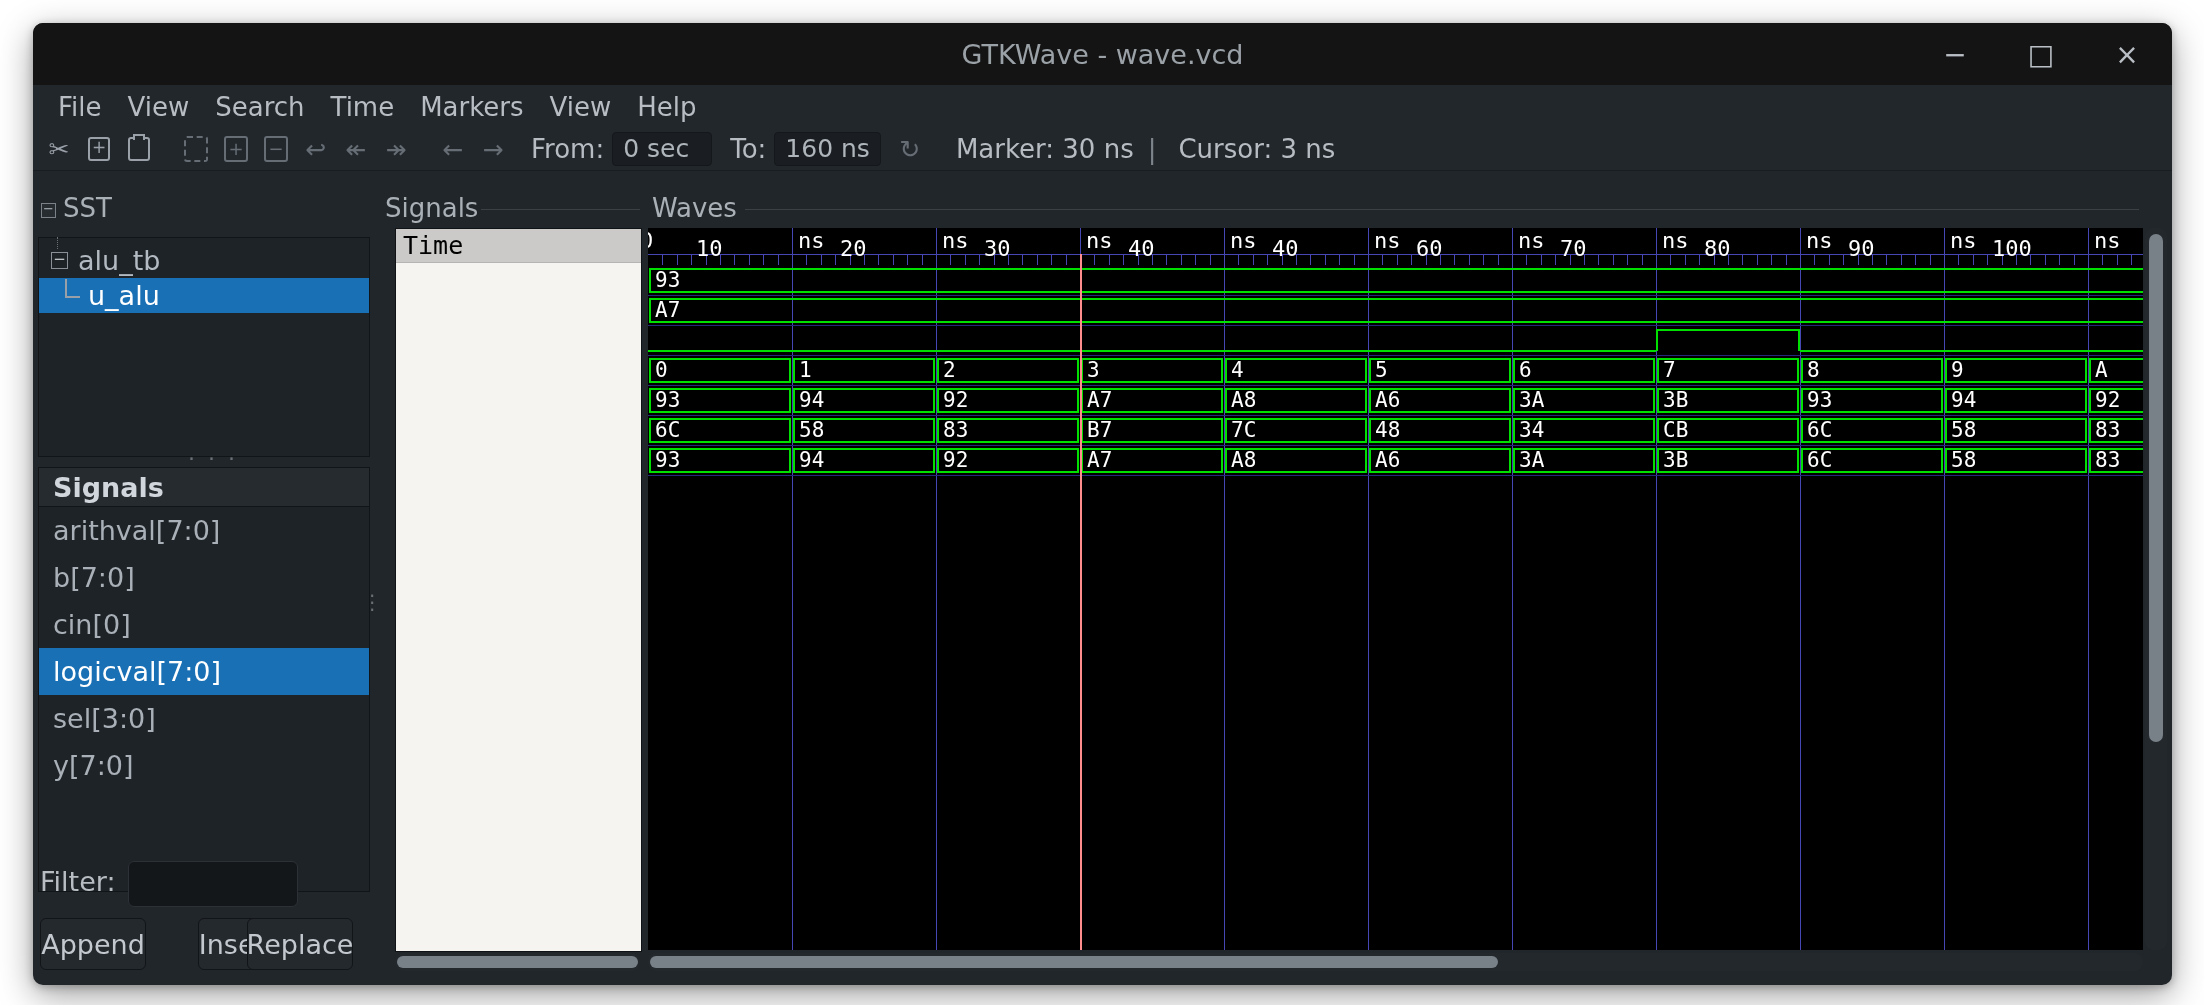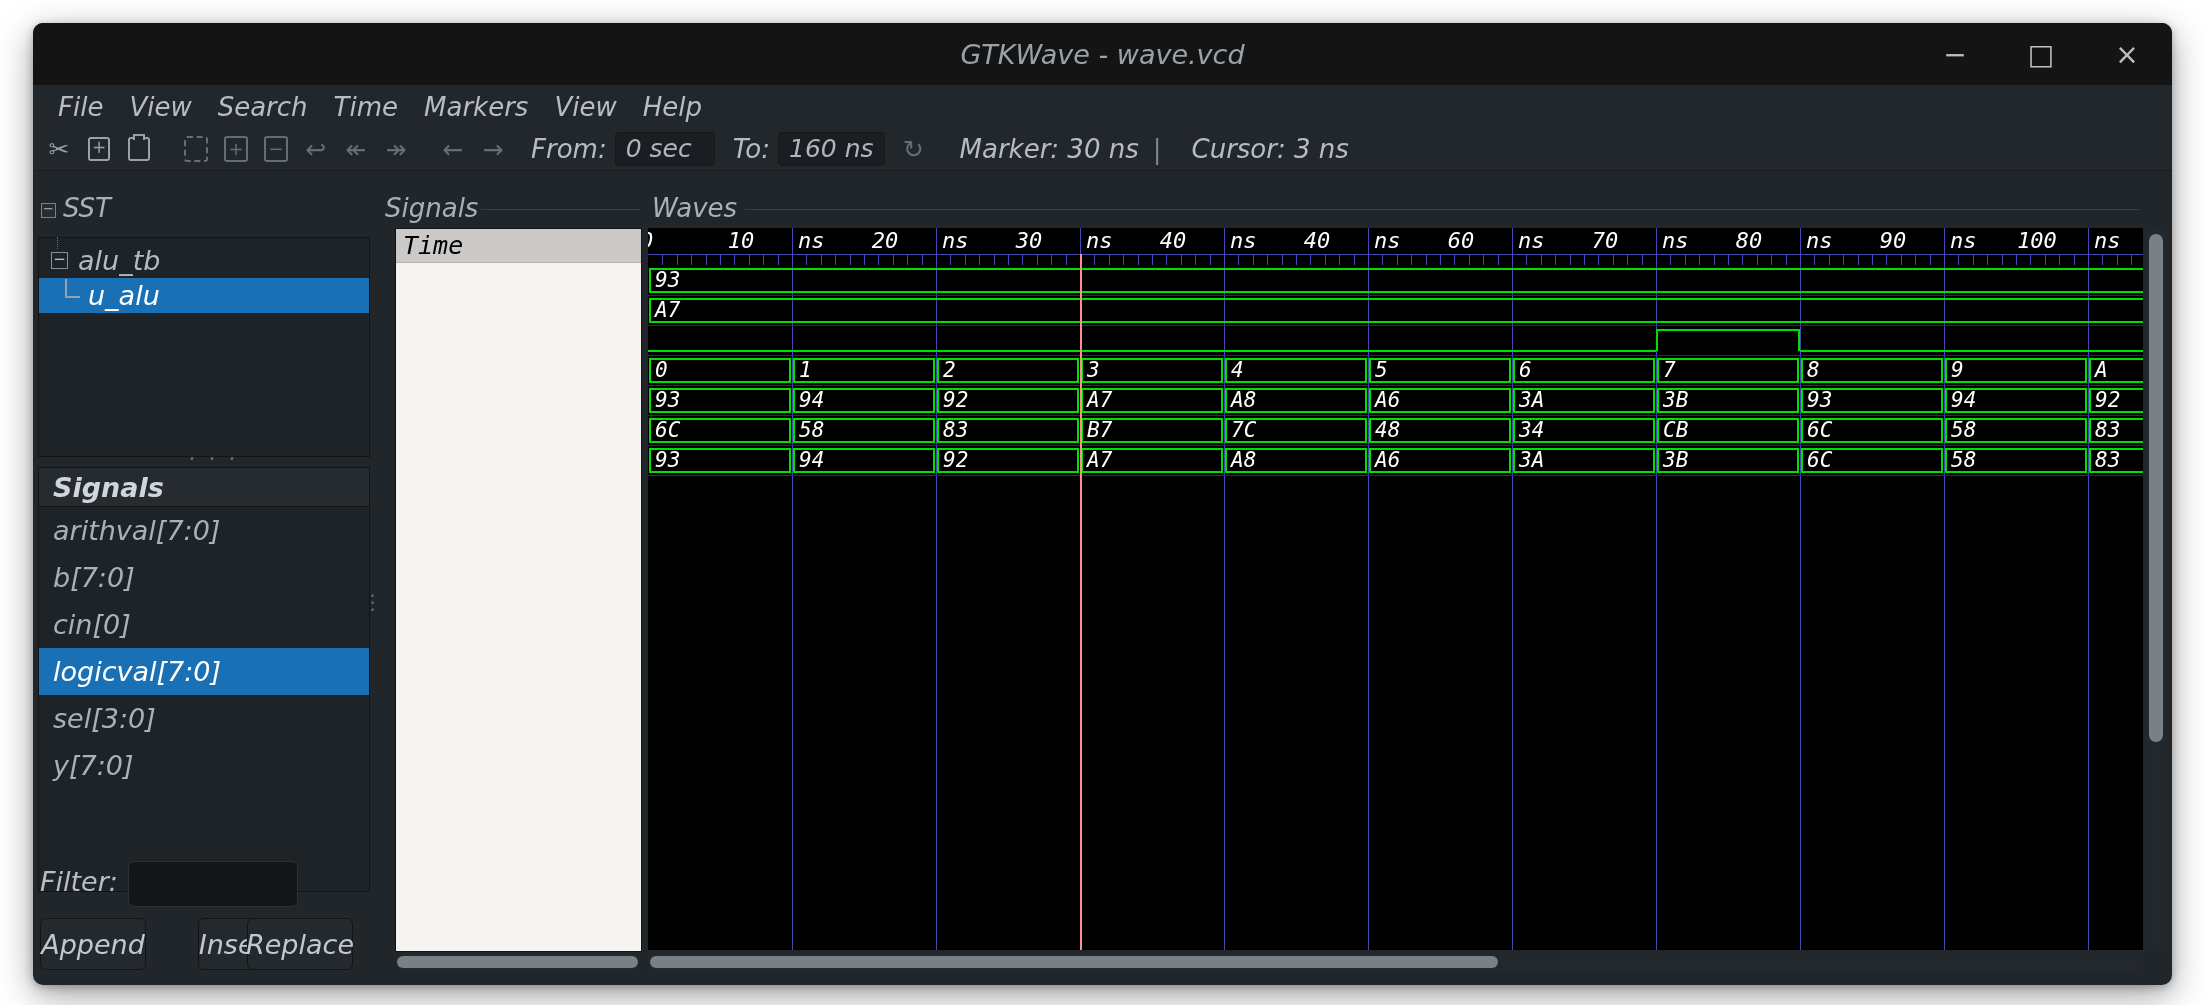--- a/index.html
+++ b/index.html
@@ -5,21 +5,20 @@
   html,body{margin:0;padding:0;}
   body{
     width:2204px;height:1005px;background:#ffffff;position:relative;
     font-family:"DejaVu Sans","Liberation Sans",sans-serif;
     -webkit-font-smoothing:antialiased;overflow:hidden;
   }
   .window{
     position:absolute;left:33px;top:23px;width:2139px;height:962px;
     background:#21262b;border-radius:10px;overflow:hidden;
     box-shadow:0 10px 34px rgba(0,0,0,.38), 0 2px 8px rgba(0,0,0,.25);
-    font-style:italic;
   }
   
   .titlebar{position:absolute;left:0;top:0;right:0;height:62px;background:#141414;}
   .title{position:absolute;left:0;right:0;top:16px;text-align:center;color:#9aa1a7;font-size:27px;}
   .winbtns{position:absolute;right:28px;top:0;height:62px;display:flex;align-items:center;gap:52px;color:#b9bfc5;}
   .winbtn{width:34px;height:34px;display:flex;align-items:center;justify-content:center;font-size:28px;cursor:default;}
   
   .menubar{position:absolute;left:0;top:62px;right:0;height:43px;background:#22272c;display:flex;align-items:center;padding-left:12px;}
   .menu-item{color:#b7bdc3;font-size:26px;padding:4px 13px;}
   
@@ -61,21 +60,21 @@
   .namesbox{position:absolute;left:362px;top:205px;width:245px;height:722px;background:#f5f4f1;border:1px solid #101315;overflow:hidden;}
   .time-header{height:33px;background:#cbcac8;color:#000;font-family:"DejaVu Sans Mono","Liberation Mono",monospace;font-size:25px;line-height:33px;padding-left:7px;border-bottom:1px solid #b5b4b2;}
   .name-row{height:30px;line-height:30px;text-align:right;padding-right:7px;color:#000;font-family:"DejaVu Sans Mono","Liberation Mono",monospace;font-size:25px;white-space:nowrap;}
   .name-row.selected{background:#4565a5;color:#ffffff;}
   
   .wavebody{position:absolute;left:615px;top:205px;width:1495px;height:722px;background:#000;overflow:hidden;}
   .wave-inner{position:absolute;left:0;top:0;width:2304px;height:722px;}
   .gridline{position:absolute;top:0;width:1px;height:722px;background:var(--grid);}
   .minortick{position:absolute;top:27px;width:1px;height:10px;background:var(--grid);}
   .tick-hline{position:absolute;left:0;top:26px;width:2304px;height:1px;background:var(--grid);}
-  .tl-num{position:absolute;top:0px;width:90px;text-align:center;color:#fff;font-family:"DejaVu Sans Mono","Liberation Mono",monospace;font-size:22px;}
+  .tl-num{position:absolute;top:8px;width:90px;text-align:left;color:#fff;font-family:"DejaVu Sans Mono","Liberation Mono",monospace;font-size:22px;}
   .tl-unit{position:absolute;top:0px;color:#fff;font-family:"DejaVu Sans Mono","Liberation Mono",monospace;font-size:22px;}
   .tl-zero{position:absolute;left:-8px;top:0;width:15px;overflow:hidden;color:#fff;font-family:"DejaVu Sans Mono","Liberation Mono",monospace;font-size:22px;}
   .wave-rows{position:absolute;left:0;top:38px;width:2304px;}
   .wrow{position:relative;height:30px;border-bottom:1px solid var(--rowsep);box-sizing:border-box;}
   .seg{position:absolute;top:2px;height:25px;border:2px solid var(--wave);box-sizing:border-box;overflow:hidden;}
   .segv{position:absolute;left:4px;top:0px;color:#fff;font-family:"DejaVu Sans Mono","Liberation Mono",monospace;font-size:21px;line-height:21px;white-space:nowrap;}
   .blo{position:absolute;bottom:3px;height:2px;background:var(--wave);}
   .bhi{position:absolute;top:3px;bottom:4px;border-top:2px solid var(--wave);border-left:2px solid var(--wave);border-right:2px solid var(--wave);box-sizing:border-box;}
   .marker{position:absolute;top:26px;width:2px;height:696px;background:var(--marker);z-index:5;}
   
@@ -132,21 +131,21 @@
         <span class="tbicon dim gap-l">←</span>
         <span class="tbicon dim">→</span>
       </span>
     <span class="tb-label">From:</span>
     <span class="tb-entry">0 sec</span>
     <span class="tb-label">To:</span>
     <span class="tb-entry">160 ns</span>
     <span class="tbicon dim" style="margin-left:16px;">↻</span>
     <span class="tb-status">Marker: 30 ns</span>
     <span class="tb-sep">|</span>
-    <span class="tb-status" style="margin-left:16px;">Cursor: 3 ns</span>
+    <span class="tb-status" style="margin-left:8px;">Cursor: 3 ns</span>
   </div>
 
   <div class="frame-label" style="left:30px;top:170px;">SST</div>
   <div class="sst-expander">−</div>
 
   <div class="treebox">
     <div class="tree-row" style="margin-top:5px;">
       <span class="tree-dots"></span>
       <span class="tree-exp">−</span>
       <span>alu_tb</span>

